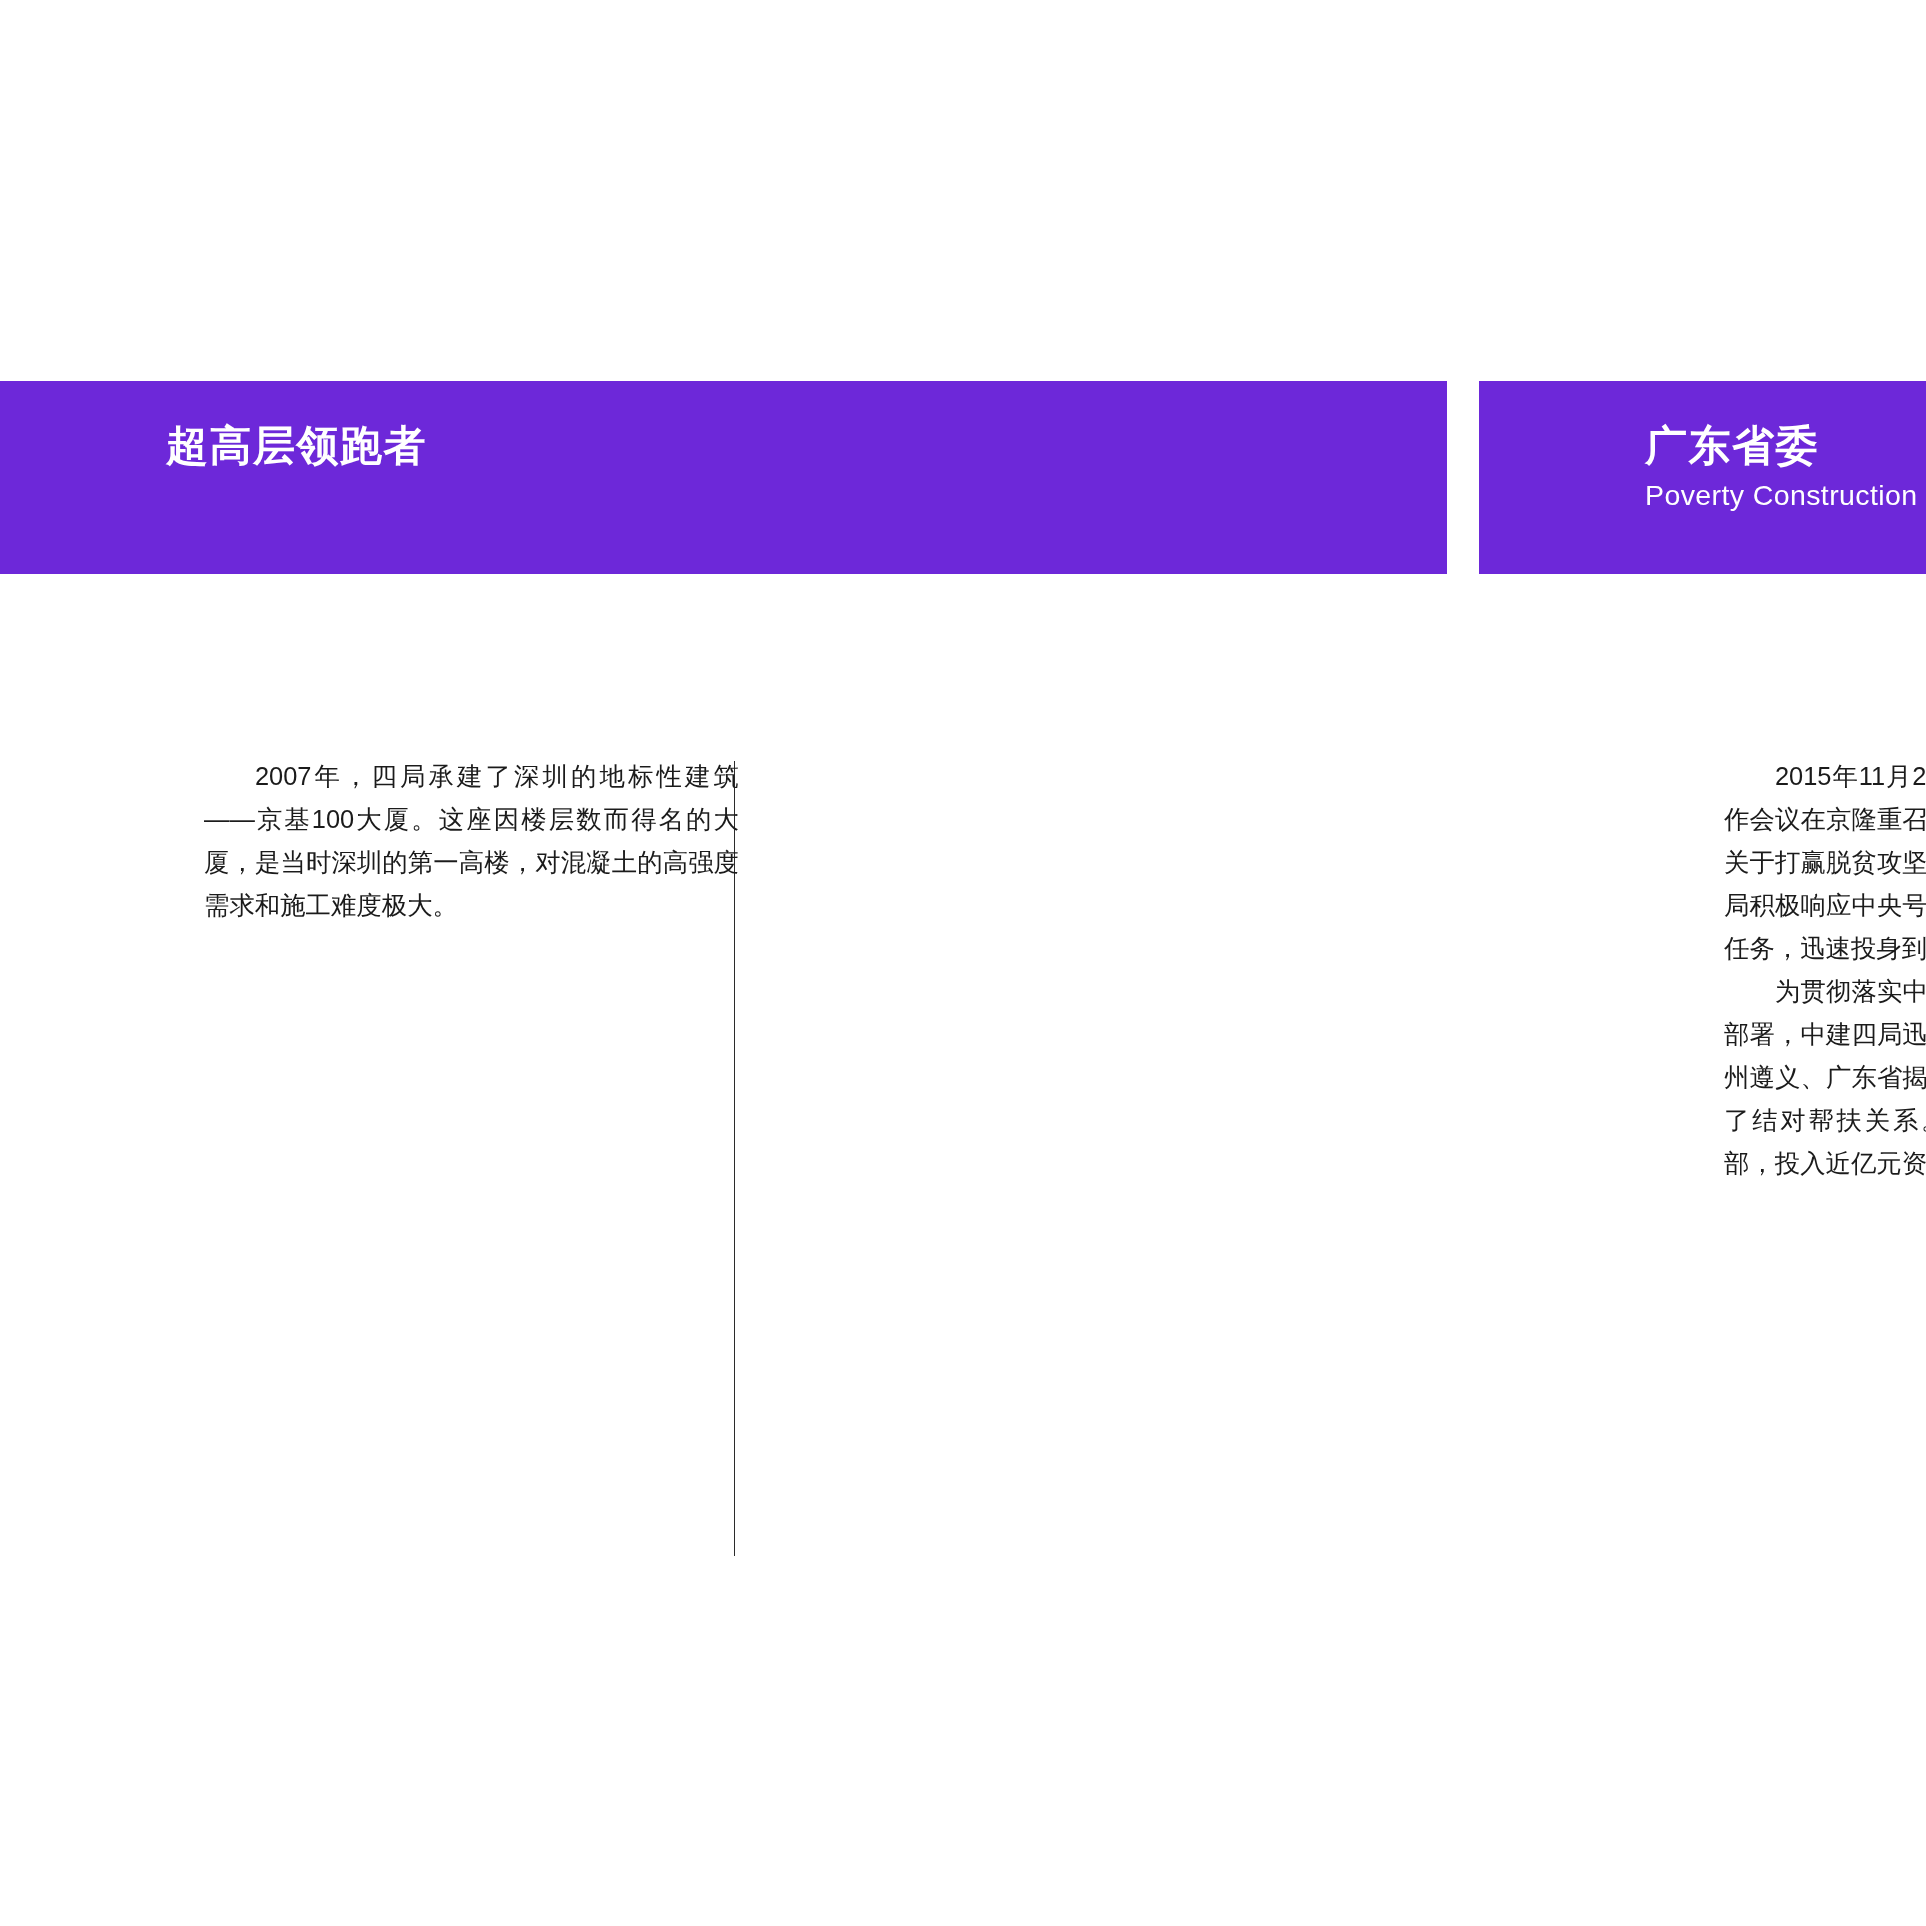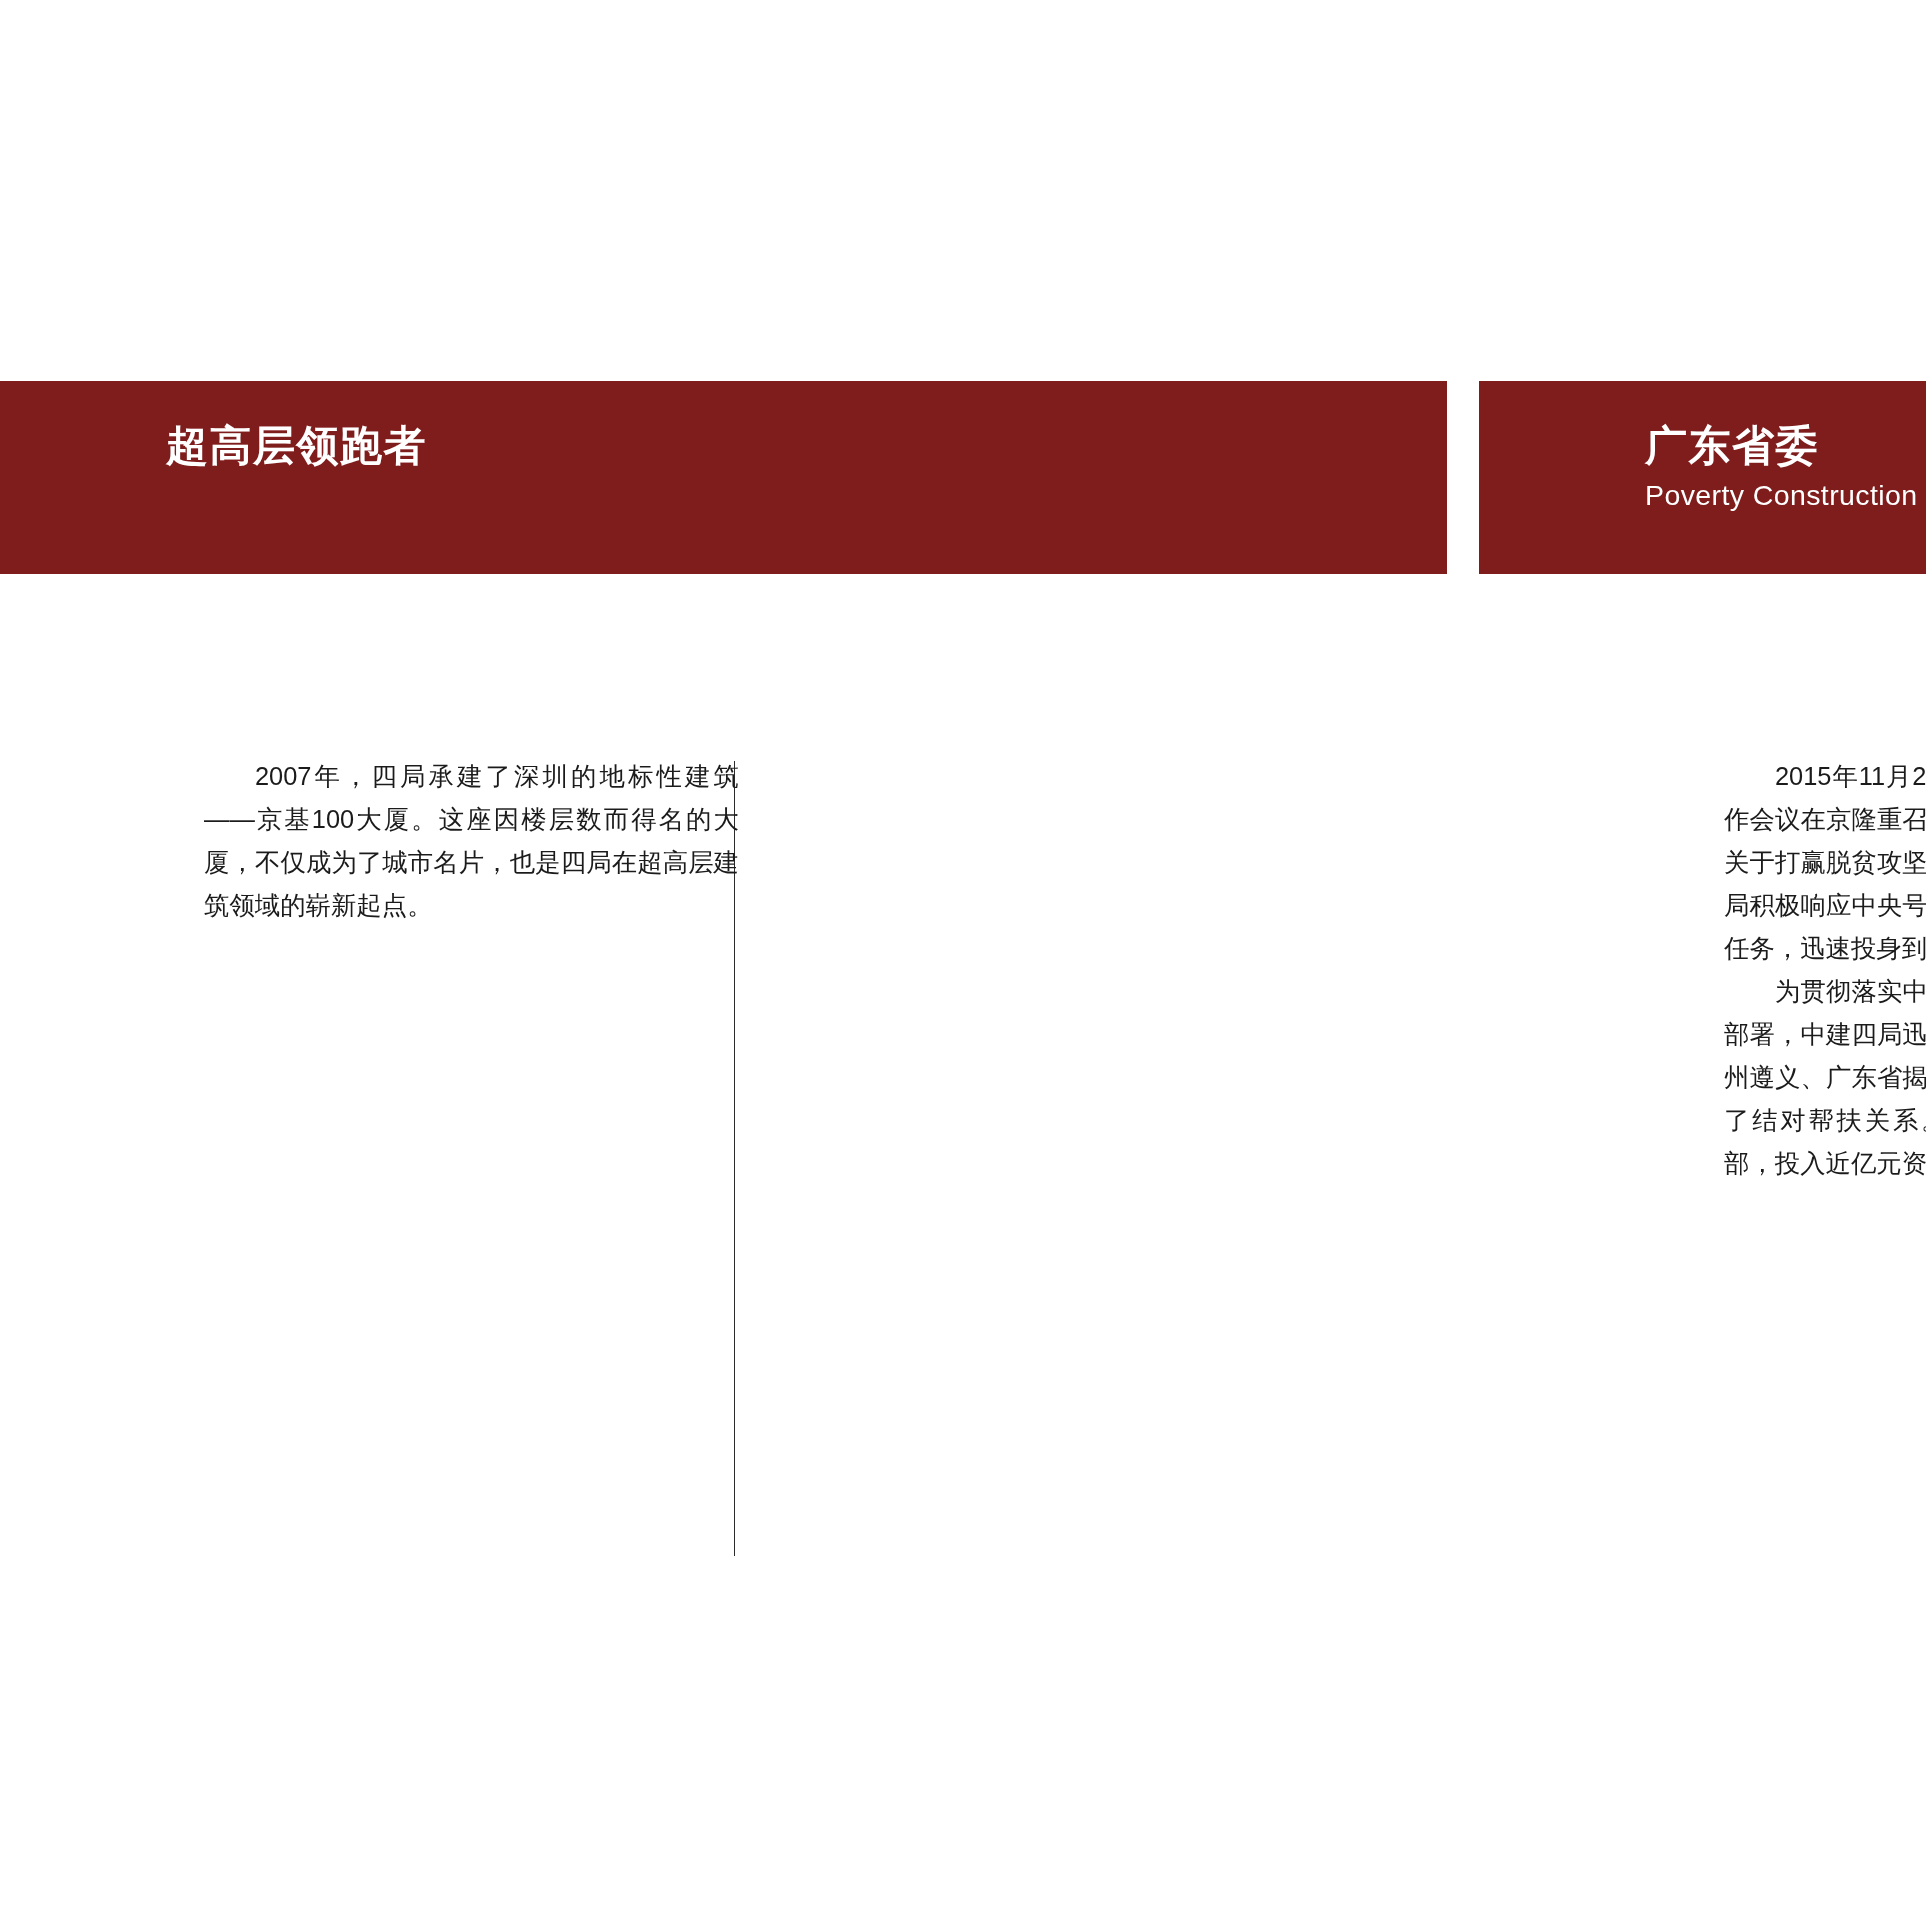--- a/index.html
+++ b/index.html
@@ -18,21 +18,21 @@
     position: absolute;
     left: 0; top: 0;
     width: 2935px;
     height: 2105px;
     background: #ffffff;
   }
 
   
   .band {
     position: absolute;
-    background: #7f1d1d;
+    background: #6d28d9;
     color: #ffffff;
     box-sizing: border-box;
   }
   .band-left {
     left: 0;
     top: 381px;
     width: 1447px;
     height: 193px;
   }
   .band-right {
@@ -108,21 +108,21 @@
   <div class="band band-right">
     <div class="band-inner">
       <div class="band-title-cn">广东省委</div>
       <div class="band-title-en">Poverty Construction</div>
     </div>
   </div>
 
   <div class="rule rule-a"></div>
 
   <div class="col col-1">
-    <p>2007年，四局承建了深圳的地标性建筑——京基100大厦。这座因楼层数而得名的大厦，不仅成为了城市名片，也是四局在超高层建筑领域的崭新起点。</p>
+    <p>2007年，四局承建了深圳的地标性建筑——京基100大厦。这座因楼层数而得名的大厦，是当时深圳的第一高楼，对混凝土的高强度需求和施工难度极大。</p>
   </div>
 
 
   <div class="col col-3">
     <p>2015年11月27日至28日，中央扶贫开发工作会议在京隆重召开，随后，《中共中央国务院关于打赢脱贫攻坚战的决定》正式发布。中建四局积极响应中央号召，将精准扶贫作为重大政治任务，迅速投身到这场波澜壮阔的战斗中。</p>
     <p>为贯彻落实中建集团、广东省委、省政府的部署，中建四局迅速成立了扶贫办公室，并与贵州遵义、广东省揭阳市惠来县仙庵镇桥观村建立了结对帮扶关系。我们先后派出21名扶贫干部，投入近亿元资金，助力贵州省、广东省</p>
   </div>
 
 </div>
 

